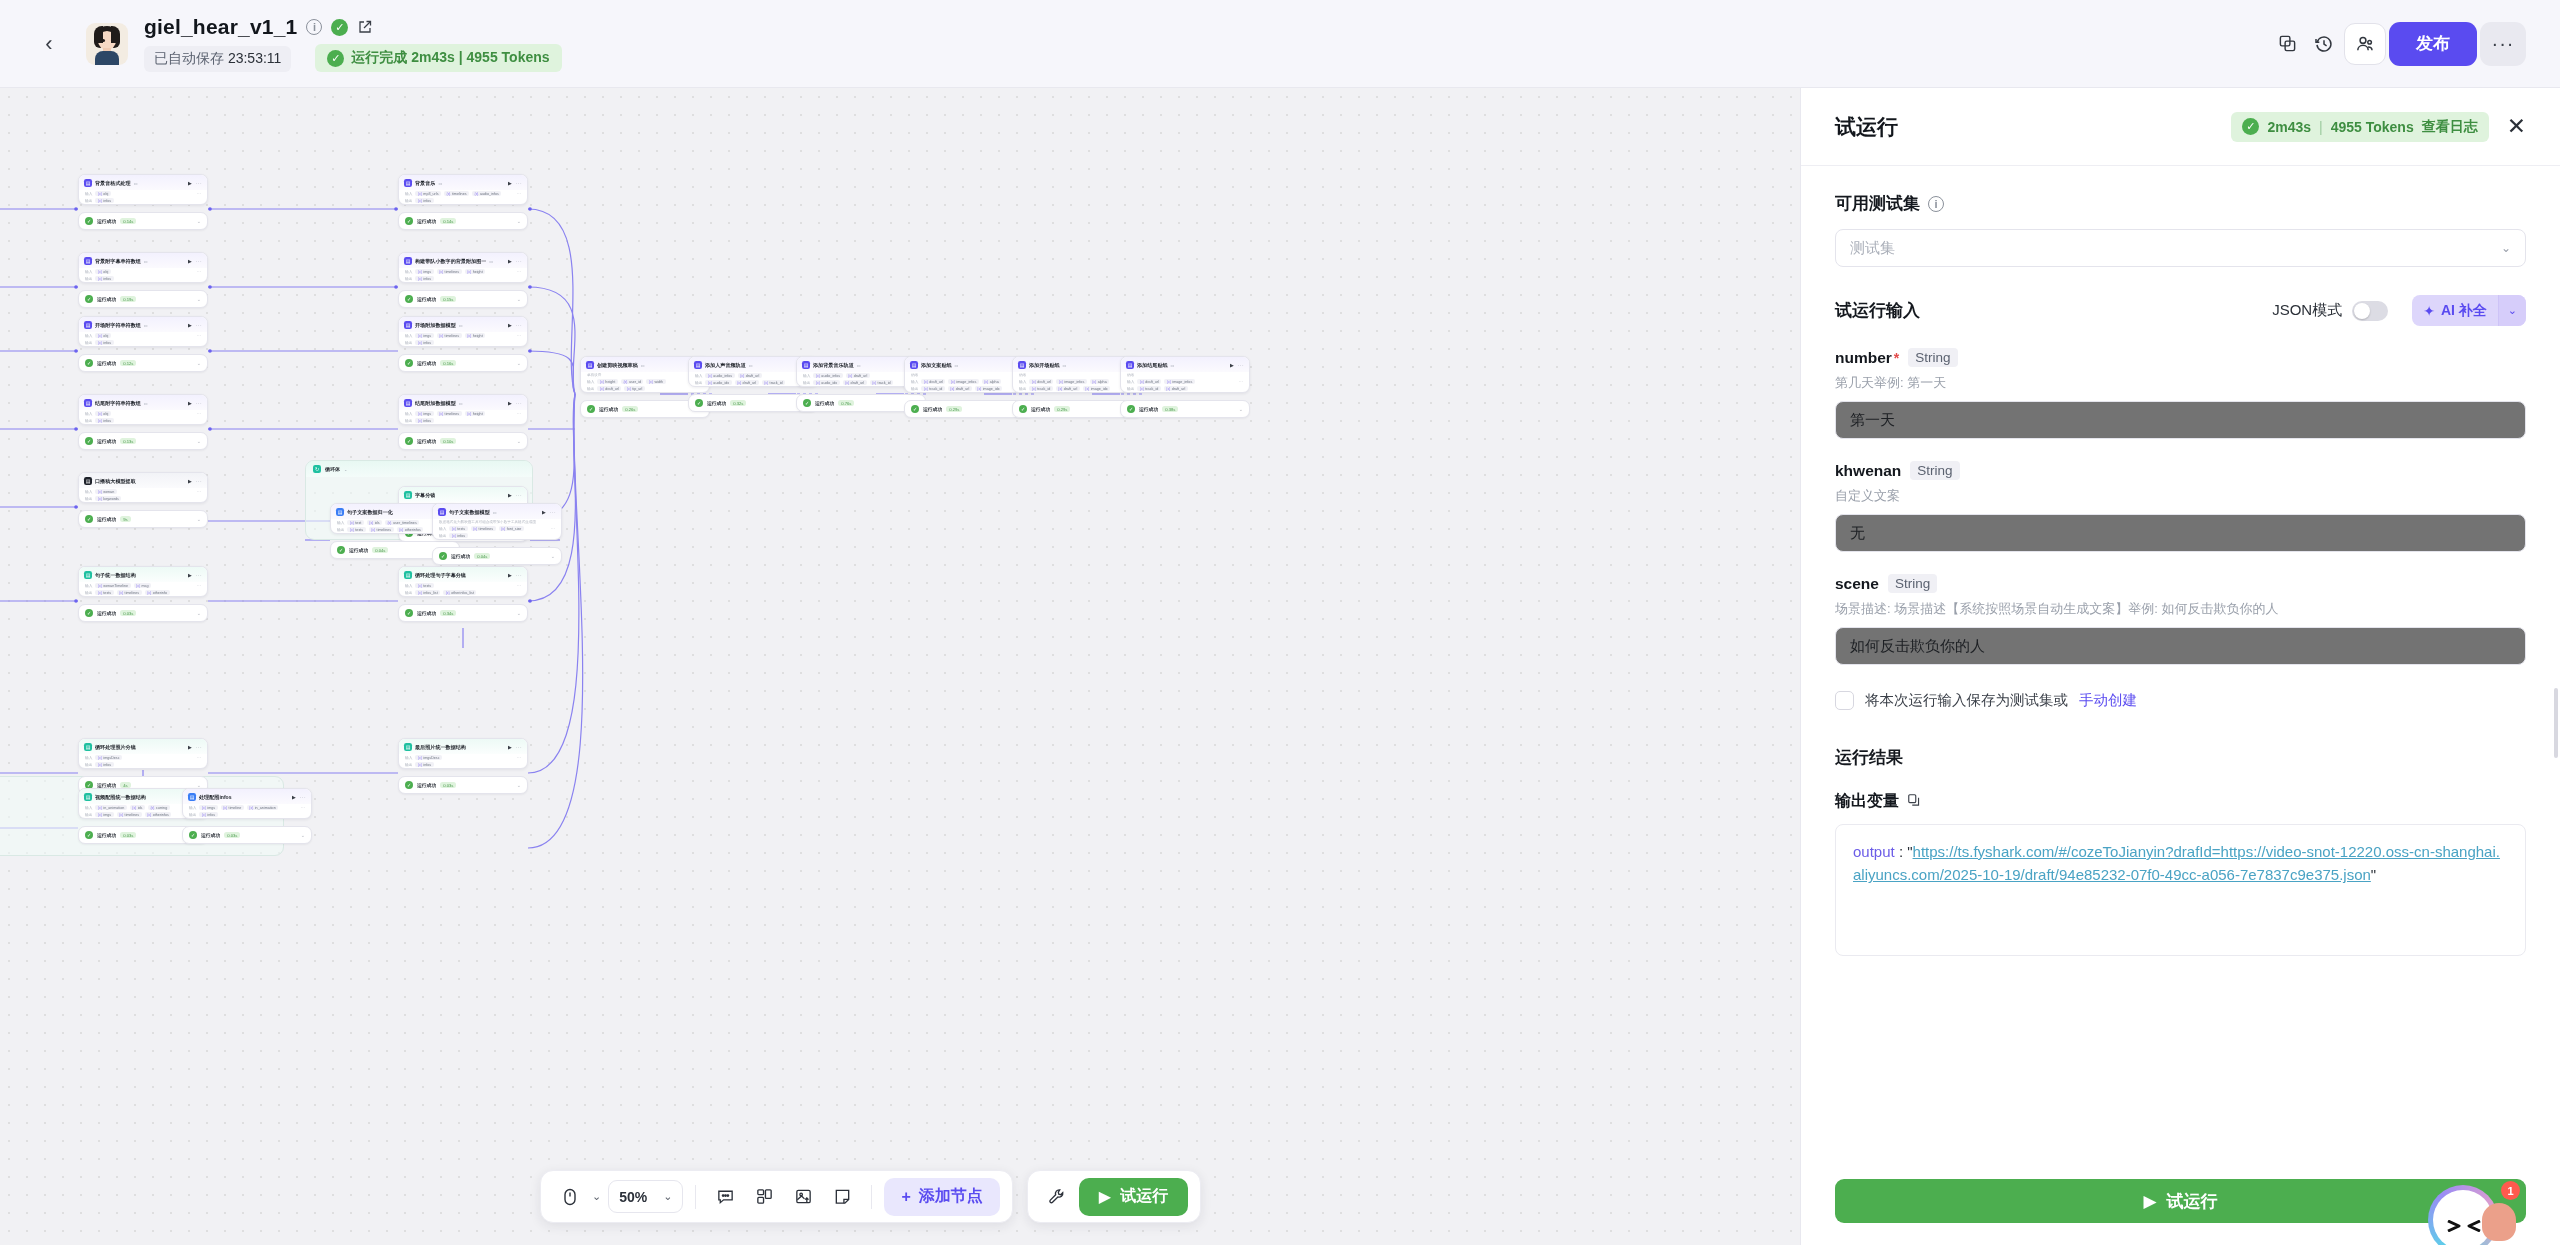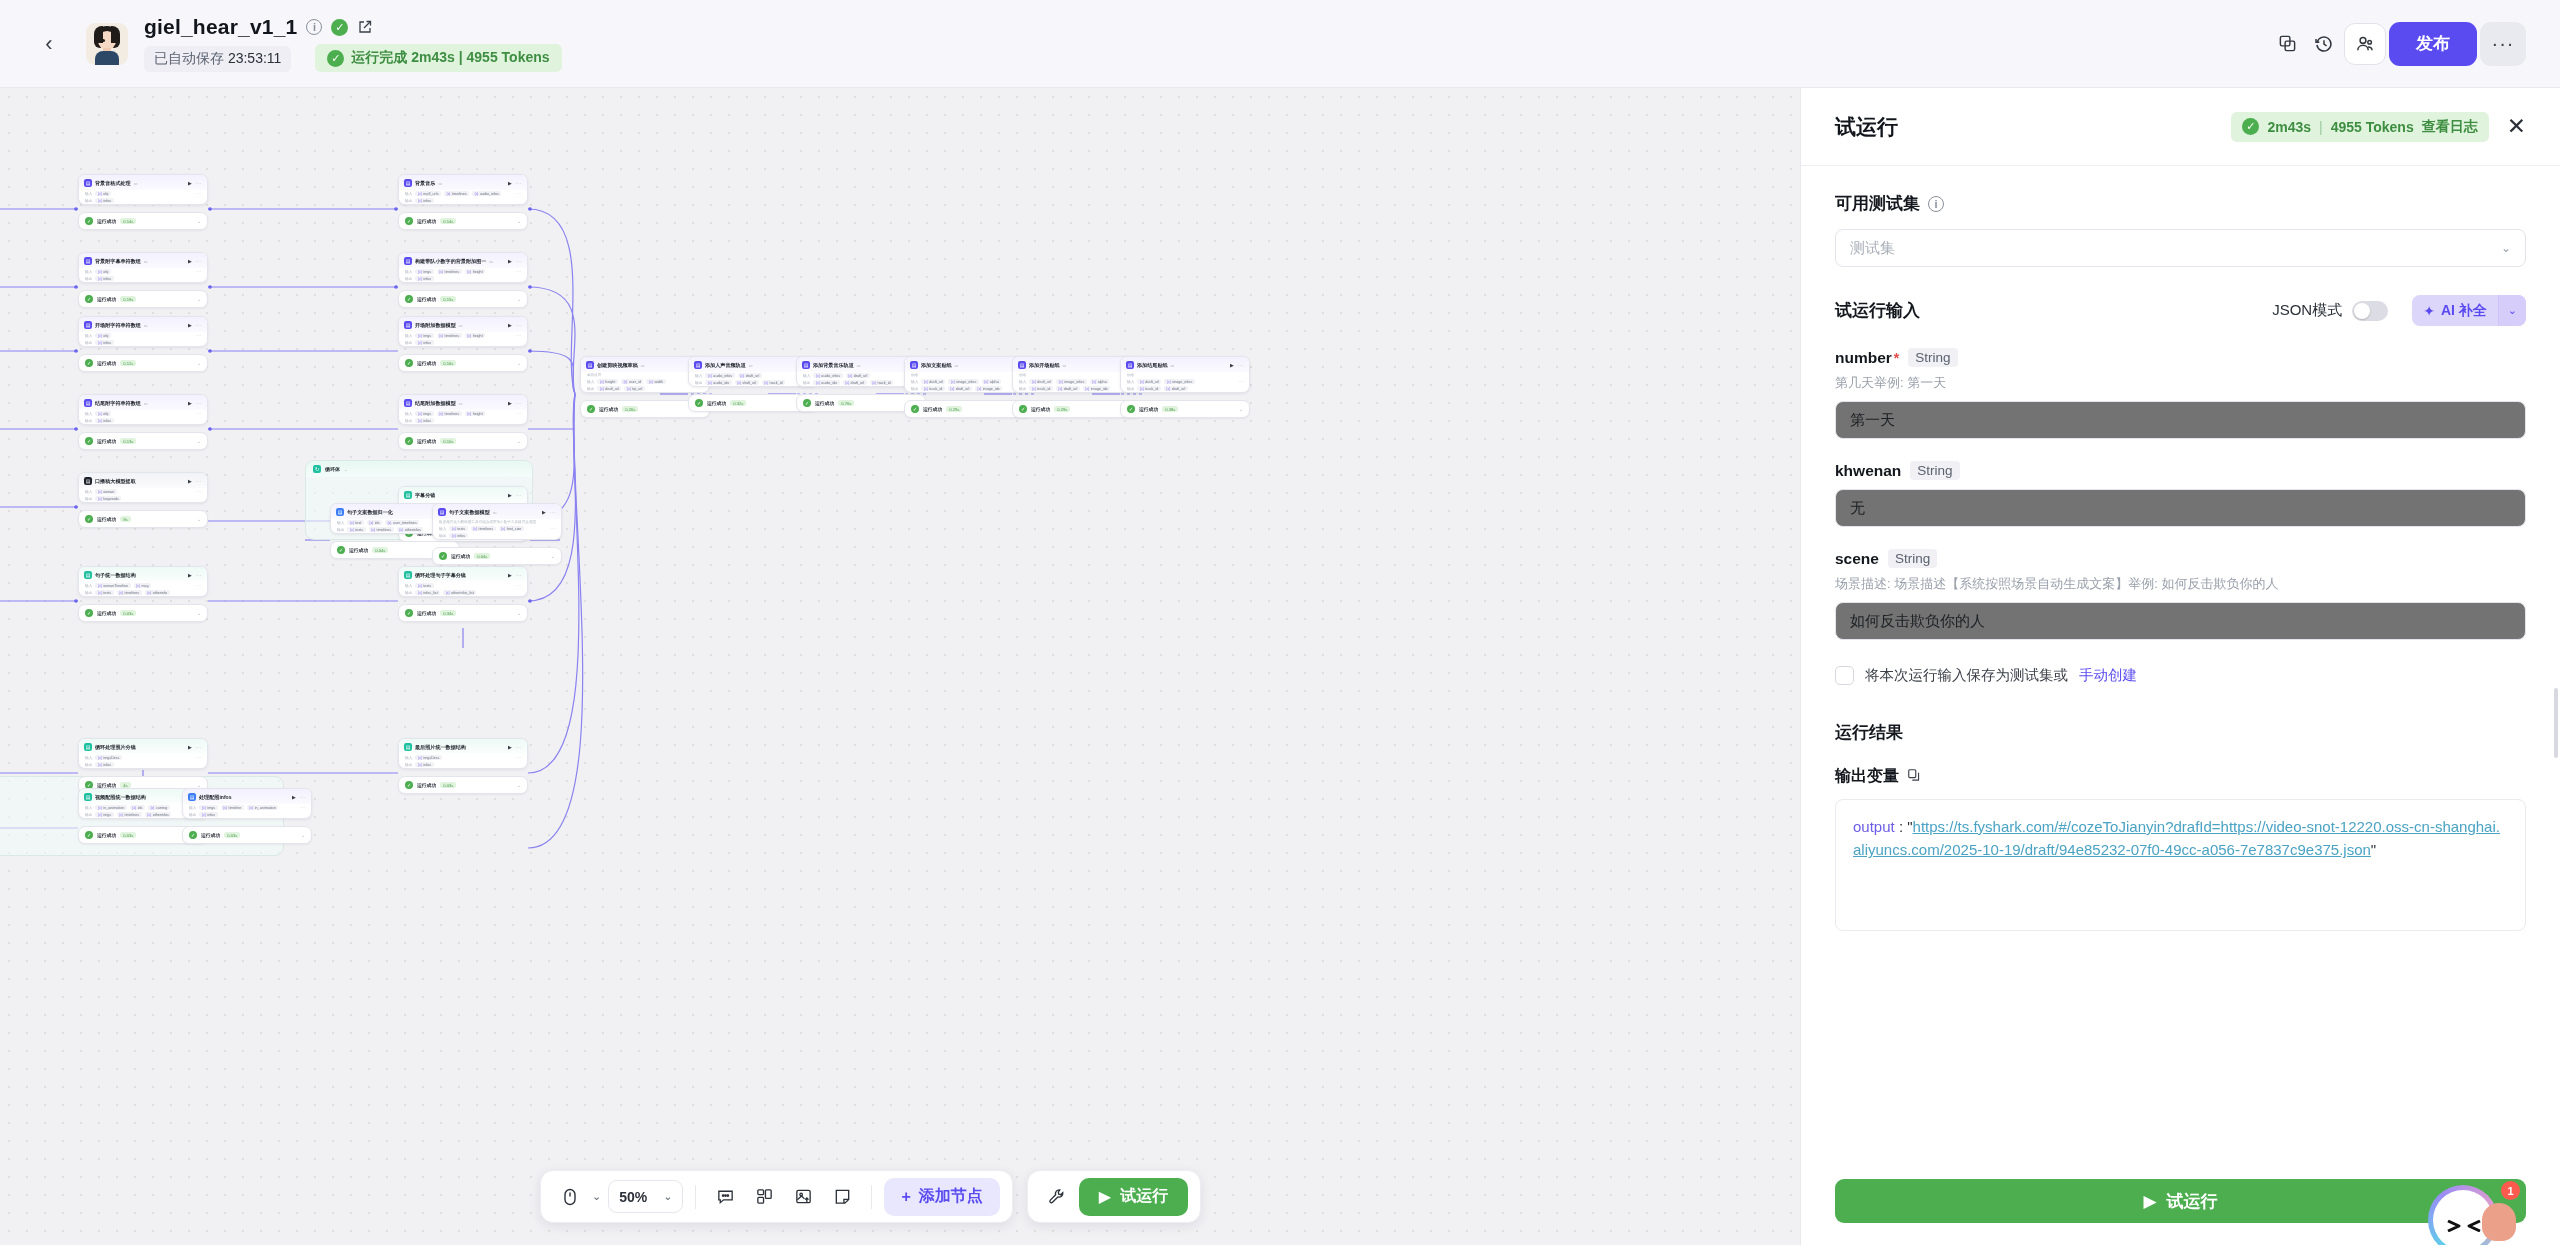--- a/index.html
+++ b/index.html
@@ -1115,21 +1115,21 @@
 
     <div id="fields-layer">
         <div class="field"><div class="f-name">
             <span class="f-key">number</span>
             <span class="f-req" style="margin-left: -7px;">*</span>
             <span class="f-type">String</span>
           </div><div class="f-desc">第几天举例: 第一天</div><input class="f-input" value="第一天" style=""></div>
         <div class="field"><div class="f-name">
             <span class="f-key">khwenan</span>
             <span class="f-type">String</span>
-          </div><input class="f-input" value="无" style=""></div>
+          </div><div class="f-desc">自定义文案</div><input class="f-input" value="无" style=""></div>
         <div class="field"><div class="f-name">
             <span class="f-key">scene</span>
             <span class="f-type">String</span>
           </div><div class="f-desc">场景描述: 场景描述【系统按照场景自动生成文案】举例: 如何反击欺负你的人</div><input class="f-input" value="如何反击欺负你的人" style=""></div>
       </div>
 
     <div class="chk-row">
       <span class="chk-box"></span>
       <span>将本次运行输入保存为测试集或</span>
       <span class="chk-link">手动创建</span>

